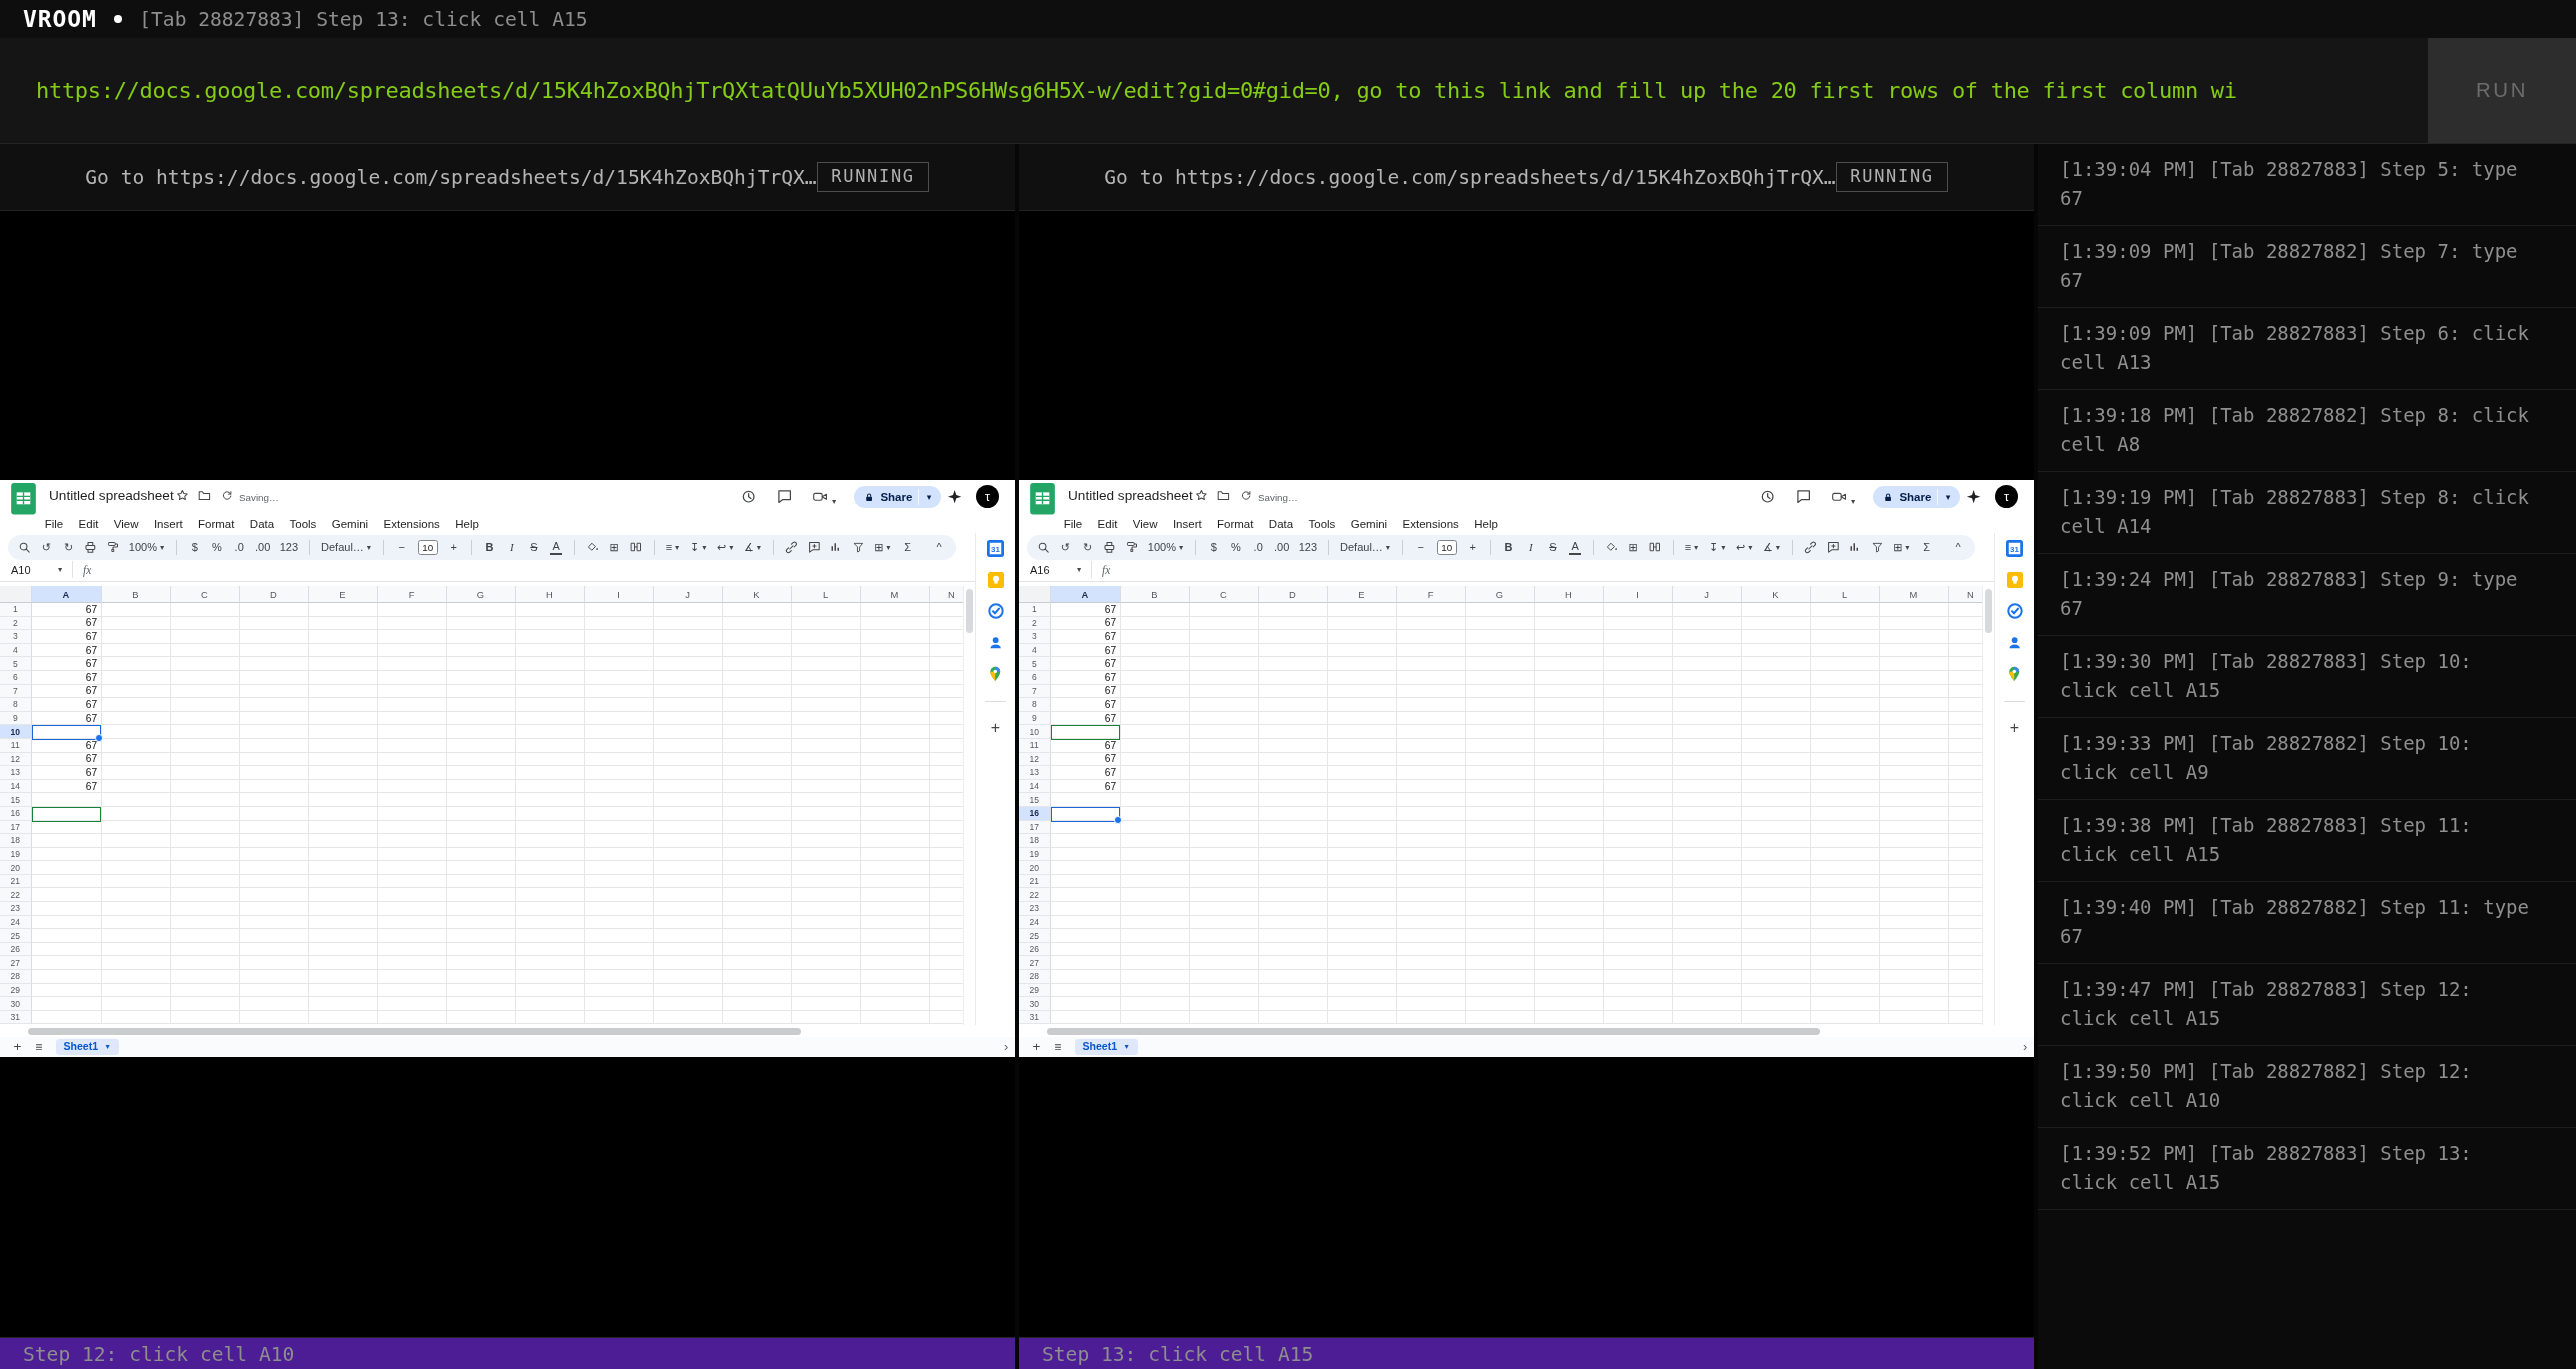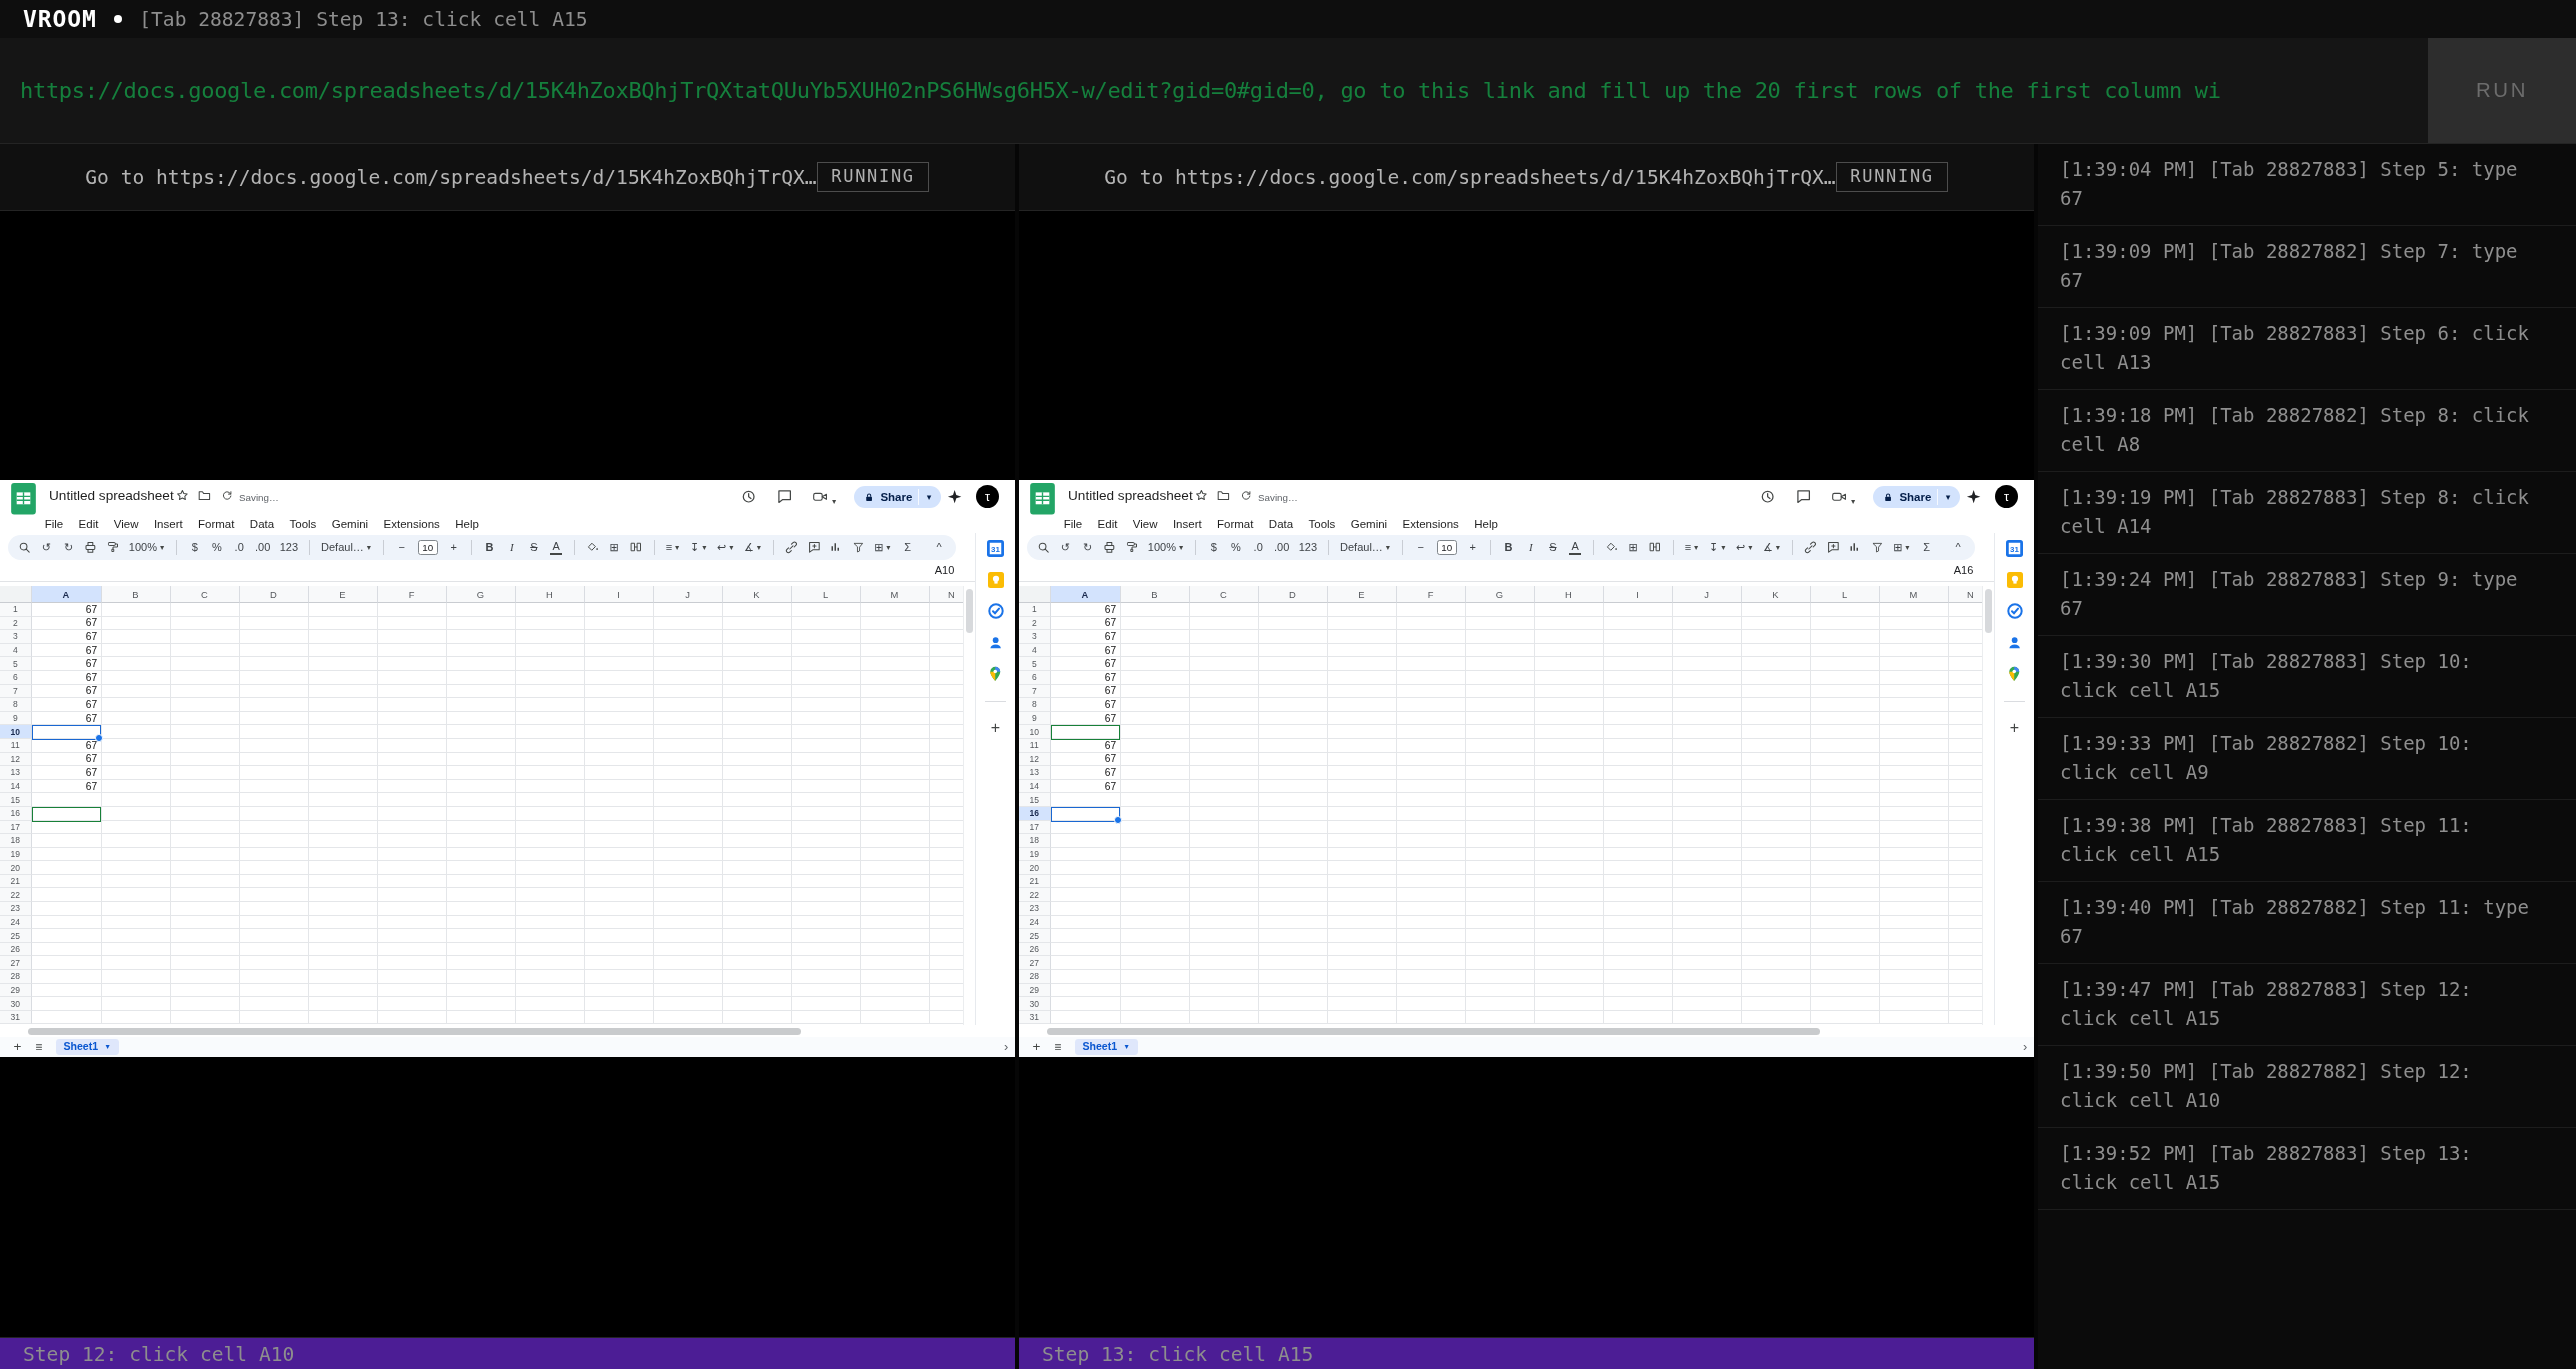--- a/index.html
+++ b/index.html
@@ -8,21 +8,21 @@
   body {
     width:2576px; height:1370px; overflow:hidden;
     background:#0a0a0a; font-family:"DejaVu Sans Mono",monospace;
   }
   
   .topbar { height:38px; background:#0e0e0e; display:flex; align-items:center; padding:0 23px; gap:17px; }
   .brand { color:#ffffff; font-weight:700; font-size:23px; letter-spacing:0.9px; }
   .brand-dot { width:8.5px; height:8.5px; border-radius:50%; background:#ffffff; }
   .topstatus { color:#8e8e8e; font-size:19.6px; white-space:nowrap; }
   .urlbar { height:106px; background:#151515; border-bottom:0.9px solid #242424; display:flex; align-items:stretch; }
-  .url-text { flex:1; color:#15803d; font-size:22px; letter-spacing:-0.3px; padding-left:20px;
+  .url-text { flex:1; color:#84cc16; font-size:22px; letter-spacing:-0.3px; padding-left:36px;
               white-space:nowrap; overflow:hidden; display:flex; align-items:center; }
   .run-btn { width:148px; background:#2d2d2d; color:#6c6c6c; font-size:20.4px; letter-spacing:2.6px;
              display:flex; align-items:center; justify-content:center; border:none; cursor:default; }
   
   .main { display:flex; height:1226px; }
   .vdiv { width:4.3px; background:#060606; }
   .pane { width:1015px; display:flex; flex-direction:column; background:#000; }
   .pane-header { height:67px; background:#101010; border-bottom:0.9px solid #242424;
                  display:flex; align-items:center; justify-content:center; padding:0 23px; }
   .pane-title { color:#b4b4b4; font-size:19.6px; white-space:nowrap; overflow:hidden; }
@@ -51,21 +51,21 @@
   .tbi { color:#3f4347; font-size:11px; display:inline-flex; align-items:center; justify-content:center;
          min-width:12.8px; height:15.3px; white-space:nowrap; }
   .tbi svg { display:block; }
   .tsep { width:0.9px; height:15.3px; background:#c9cdd4; margin:0 1.7px; flex:none; }
   .tspacer { flex:1; }
   .sizebox { width:20.4px; height:15.3px; background:#fff; border:0.9px solid #80868b; border-radius:2.6px;
              font-size:9.8px; display:flex; align-items:center; justify-content:center; color:#202124; }
   .bold-b { font-weight:700; } .ital-i { font-style:italic; font-family:"Liberation Serif",serif; }
   .strike-s { text-decoration:line-through; } .under-a { border-bottom:2.6px solid #444746; line-height:9.4px; }
   .caret { font-size:6.8px; color:#444746; margin-left:1.7px; }
-  .fxbar { top:78px; height:24px; border-bottom:0.9px solid #e1e3e6; display:flex; align-items:center;justify-content:flex-end; }
+  .fxbar { top:78px; height:24px; border-bottom:0.9px solid #e1e3e6; display:flex; align-items:center; }
   .namebox { width:55px; padding-left:11px; font-size:11px; color:#202124; }
   .fx-div { width:0.9px; height:17px; background:#e1e3e6; margin:0 5.1px 0 8.5px; }
   .fx-lbl { font-family:"Liberation Serif",serif; font-style:italic; font-size:11.5px; color:#5f6368; padding-left:5.1px; }
   
   .grid { position:absolute; left:0; top:106px; width:963px; height:440px; overflow:hidden; background:#fff; }
   .ghrow { display:flex; height:17px; }
   .gh { height:17px; border-right:0.9px solid #d9dce1; border-bottom:0.9px solid #c9ccd1; background:#f8f9fa;
         font-size:9.4px; color:#55585c; display:flex; align-items:center; justify-content:center; flex:none; }
   .gh.corner { width:31.5px; background:#f1f3f4; }
   .gh.sel { background:#d3e3fd; color:#1b2b50; font-weight:700; }

